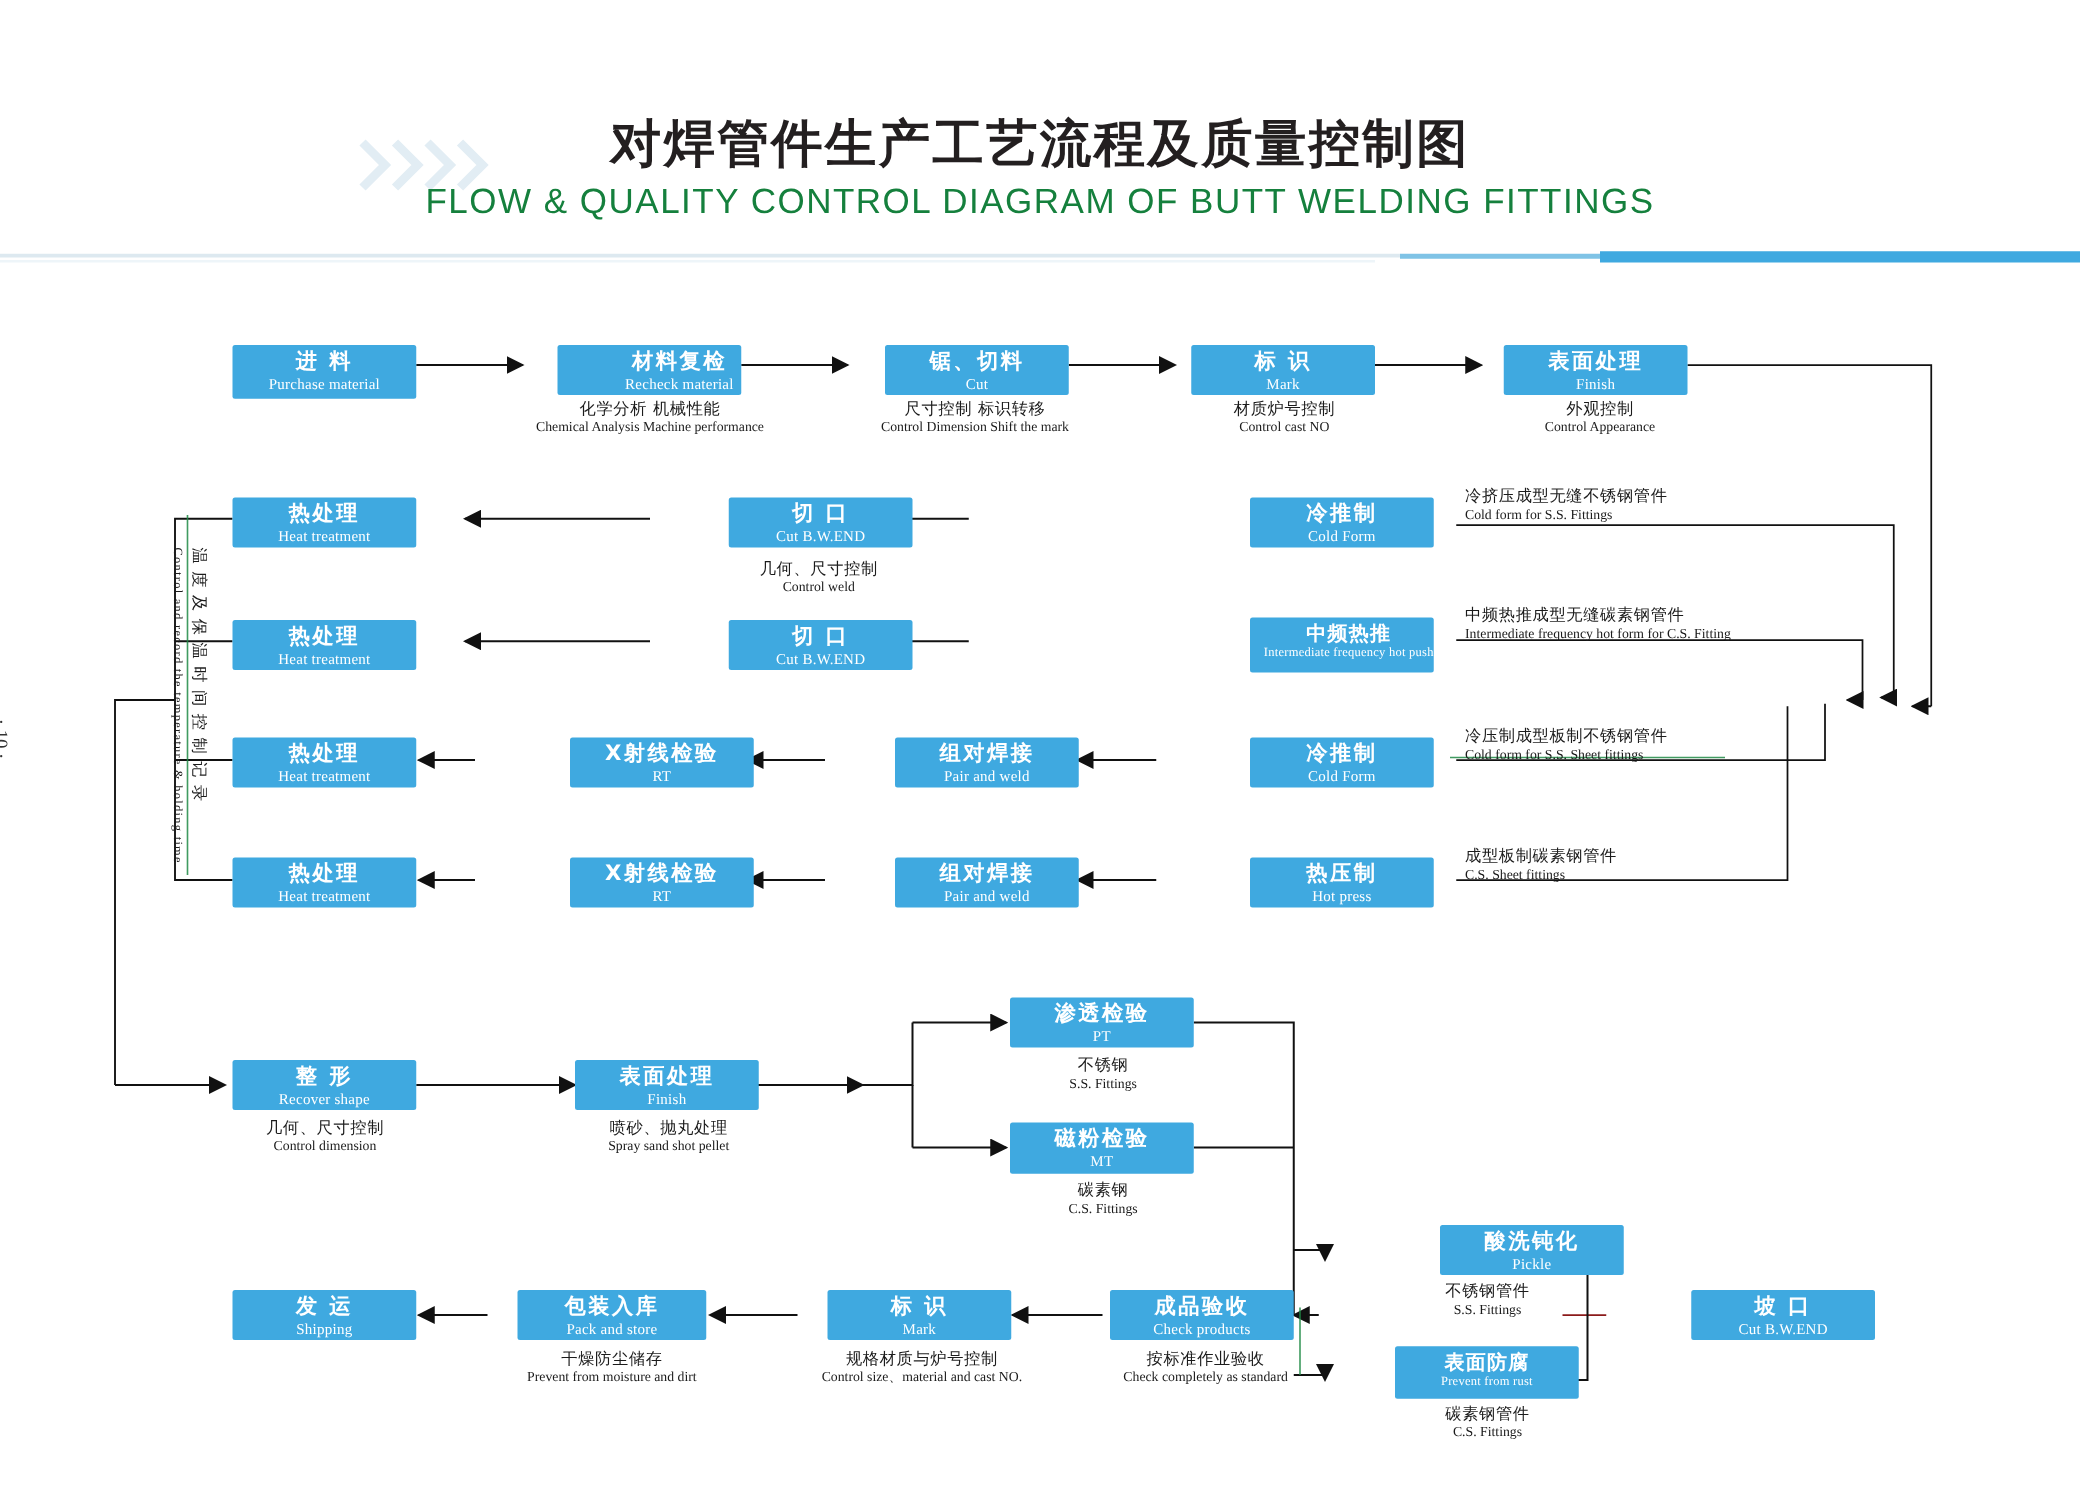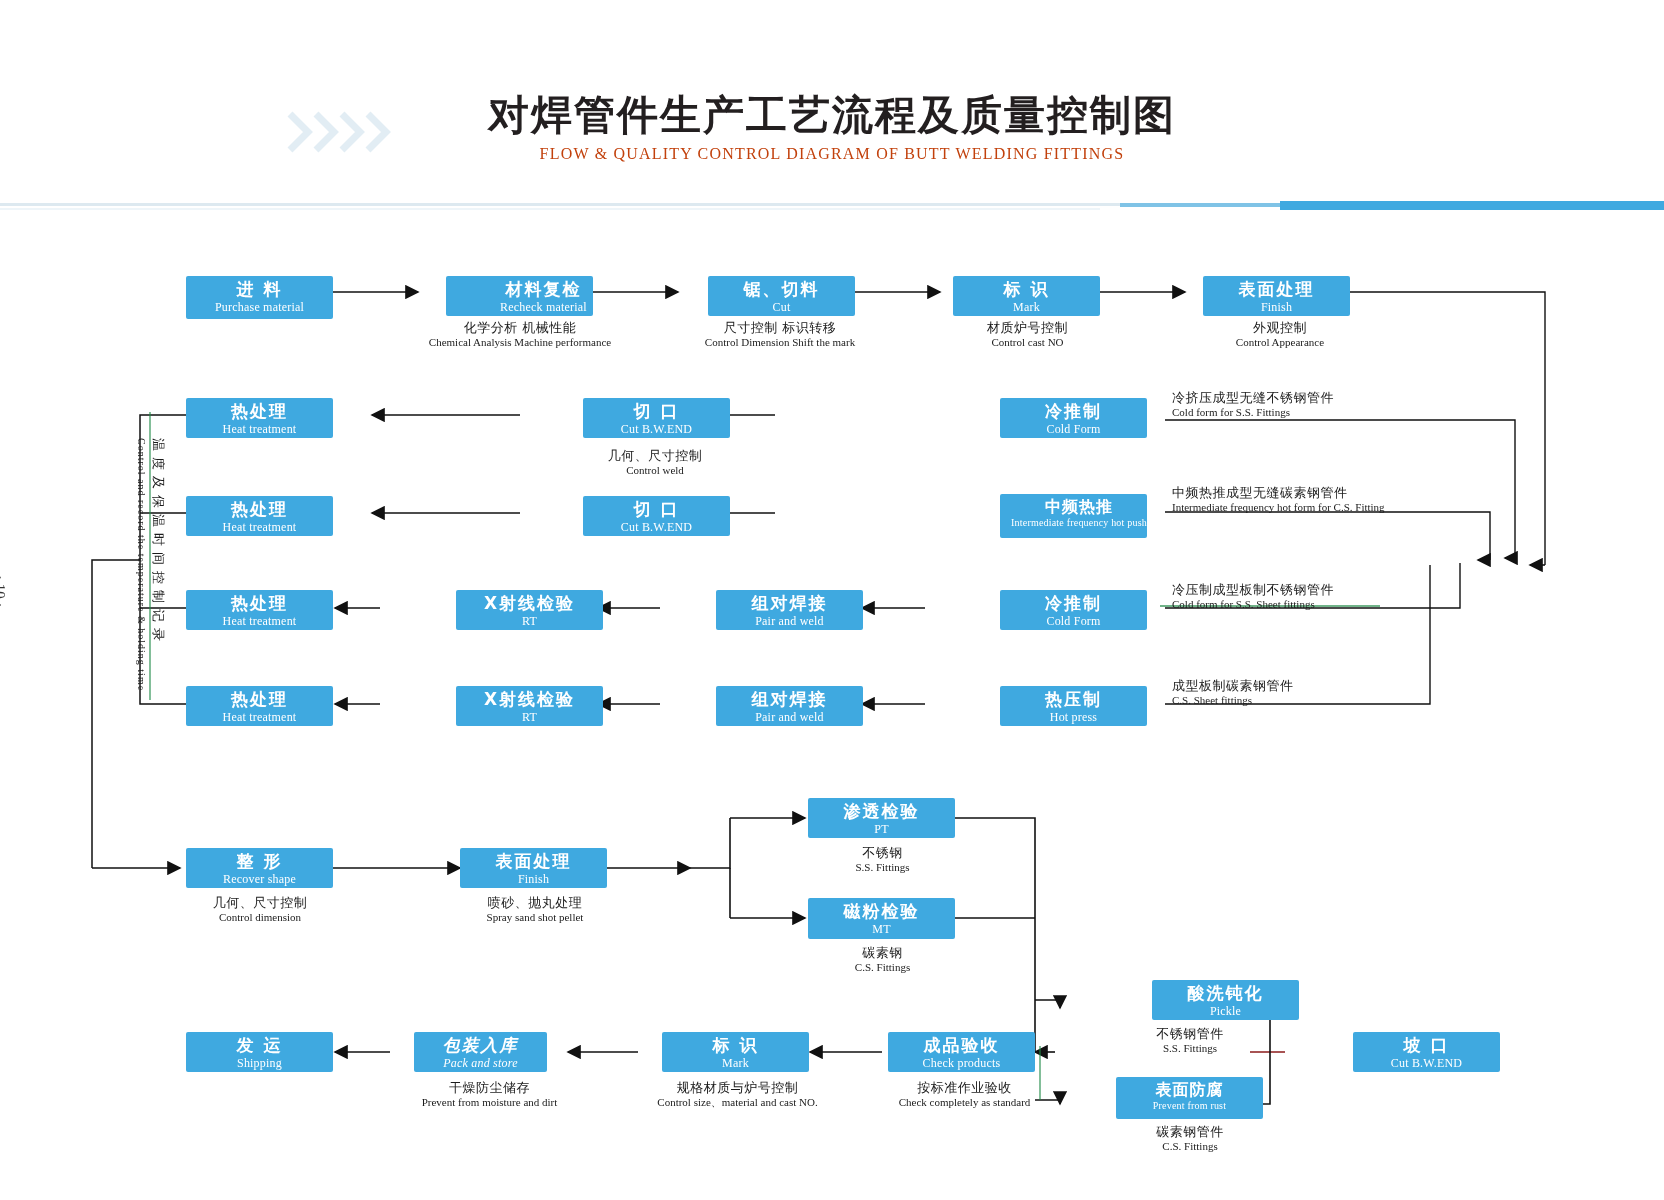--- a/index.html
+++ b/index.html
@@ -13,22 +13,22 @@
   #stage{position:absolute;left:0;top:0;width:1664px;height:1200px;}
 
   
   .title-cn{
     position:absolute;left:0;top:88px;width:1664px;text-align:center;
     font-family:"DejaVu Sans", sans-serif;
     font-size:41px;font-weight:bold;color:#231f20;letter-spacing:2px;
   }
   .title-en{
     position:absolute;left:0;top:145px;width:1664px;text-align:center;
-    font-family:Liberation Serif, serif;
-    font-size:16px;color:#c2410c;letter-spacing:1.2px;
+    font-family:Liberation Sans, sans-serif;
+    font-size:28px;color:#15803d;letter-spacing:1.2px;
   }
   .chevrons{position:absolute;left:286px;top:108px;width:120px;height:48px;}
 
   .rule{
     position:absolute;left:0;top:200px;width:1664px;height:14px;
   }
   
   .box{
     position:absolute;
     background:#3fa9e0;
@@ -298,21 +298,21 @@
   </div>
   <div class="box" style="left:808px;top:898px;width:147px;height:41px;">
     <span class="cn">磁粉检验</span>
     <span class="en">MT</span>
   </div>
 
   <div class="box" style="left:186px;top:1032px;width:147px;height:40px;">
     <span class="cn">发  运</span>
     <span class="en">Shipping</span>
   </div>
-  <div class="box" style="left:414px;top:1032px;width:133px;height:40px;font-style:italic;">
+  <div class="box" style="left:414px;top:1032px;width:151px;height:40px;">
     <span class="cn">包装入库</span>
     <span class="en">Pack and store</span>
   </div>
   <div class="box" style="left:662px;top:1032px;width:147px;height:40px;">
     <span class="cn">标  识</span>
     <span class="en">Mark</span>
   </div>
   <div class="box" style="left:888px;top:1032px;width:147px;height:40px;">
     <span class="cn">成品验收</span>
     <span class="en">Check products</span>

